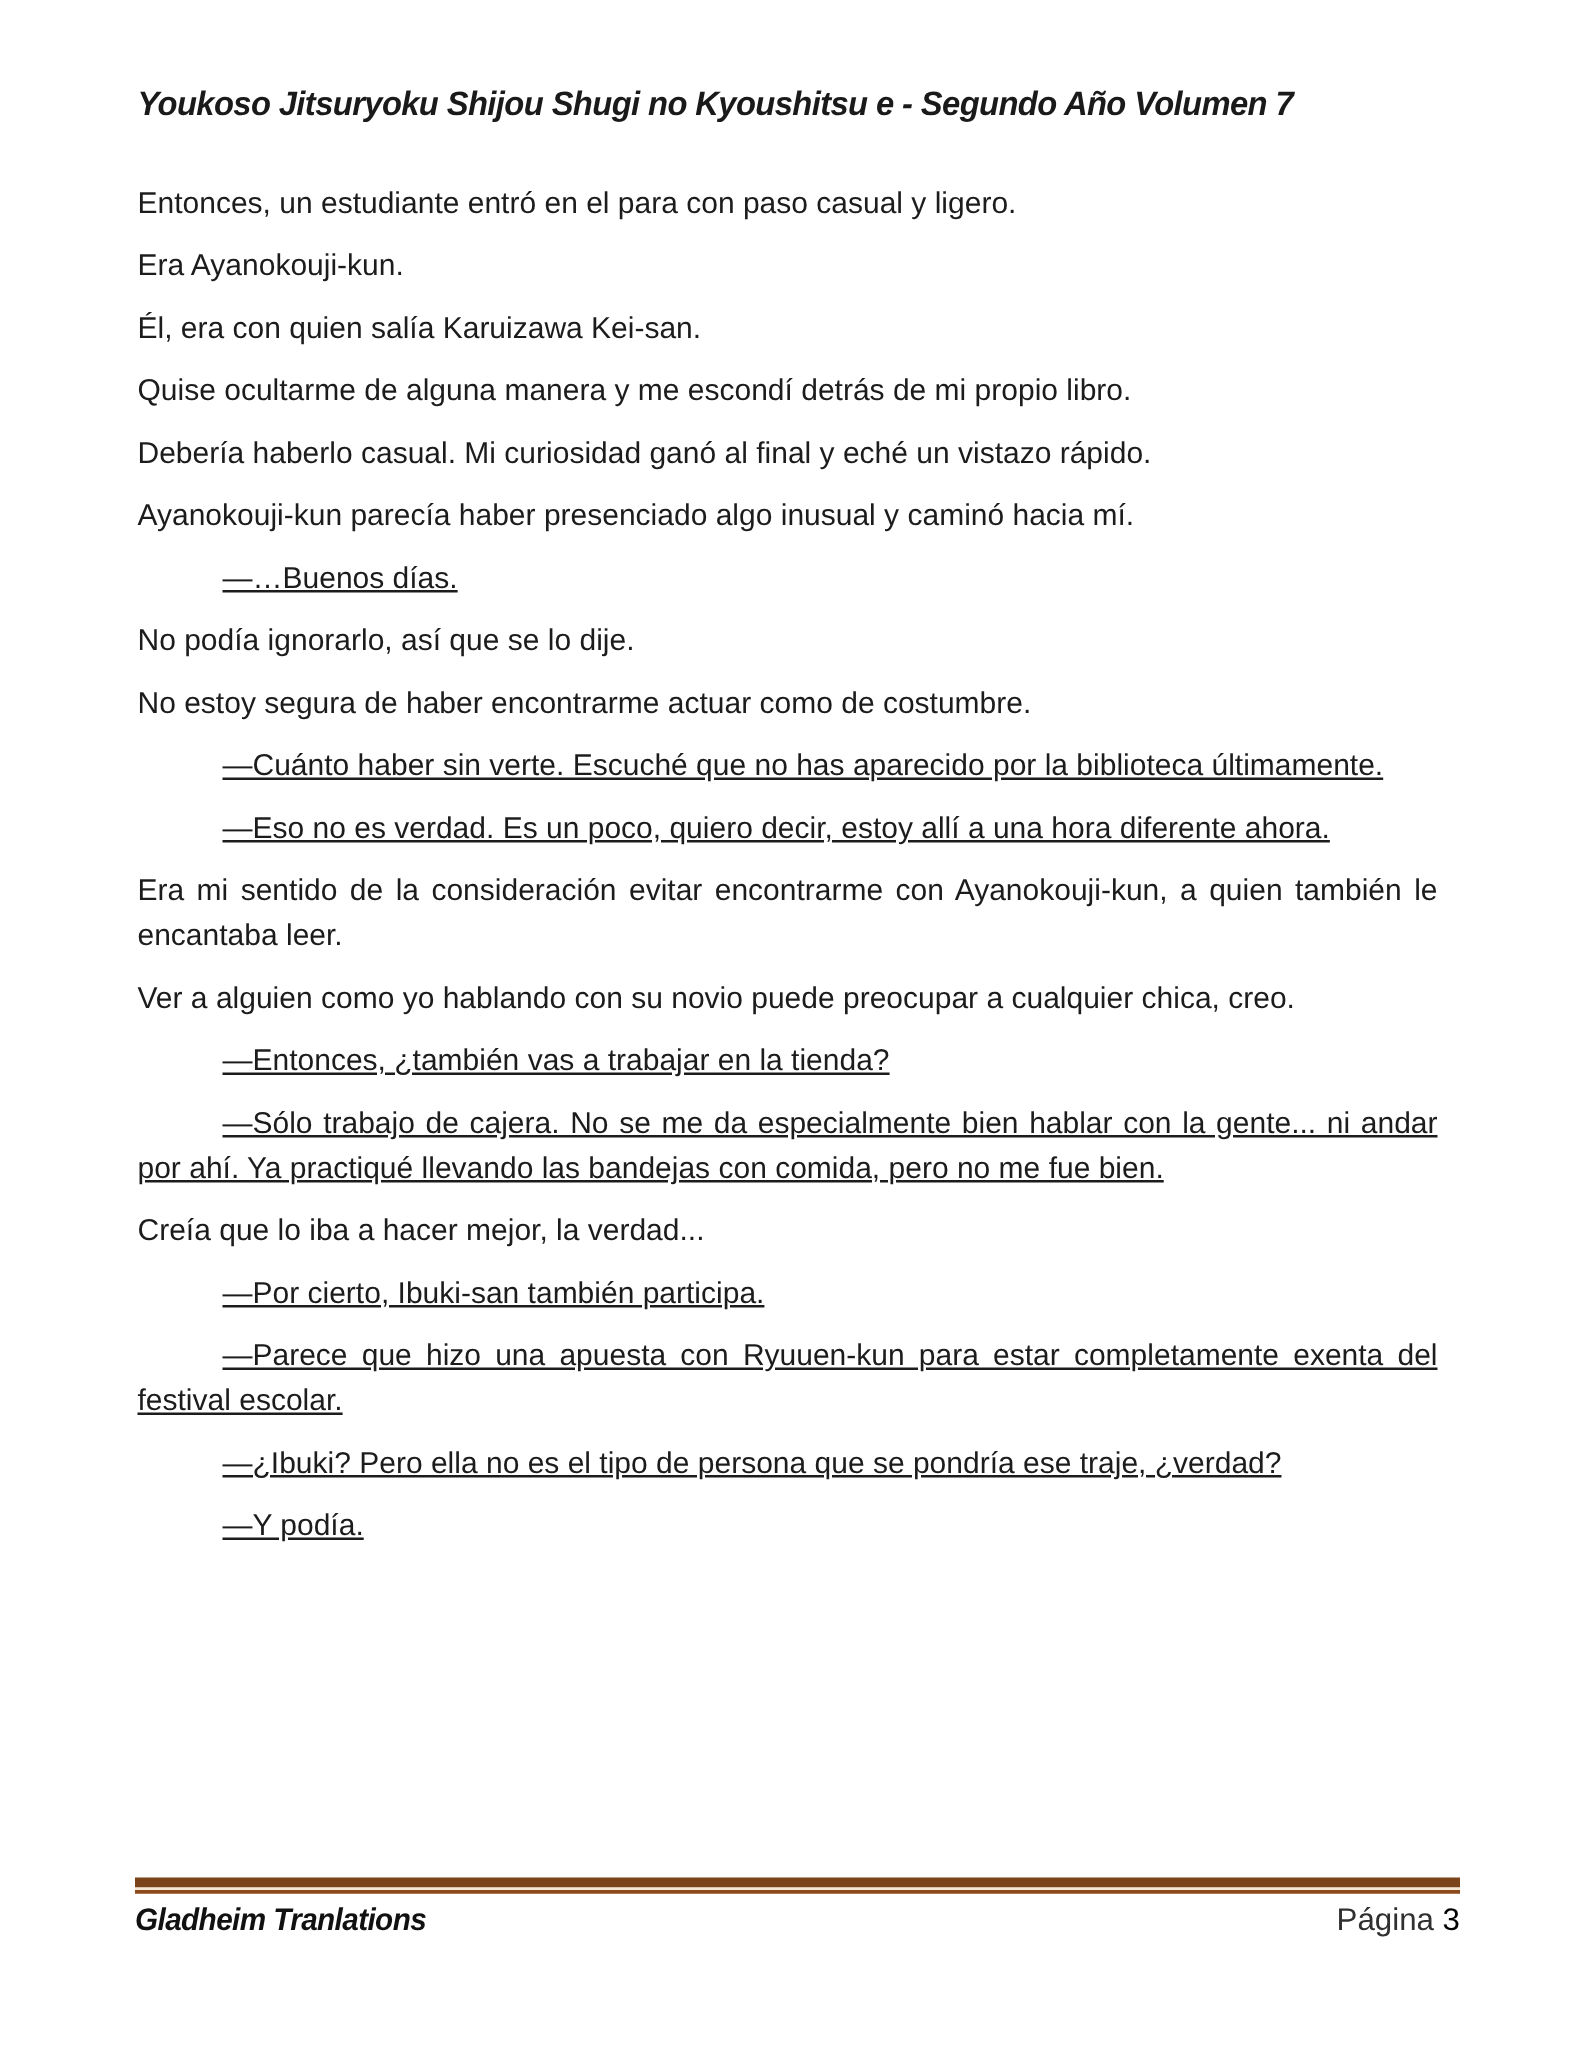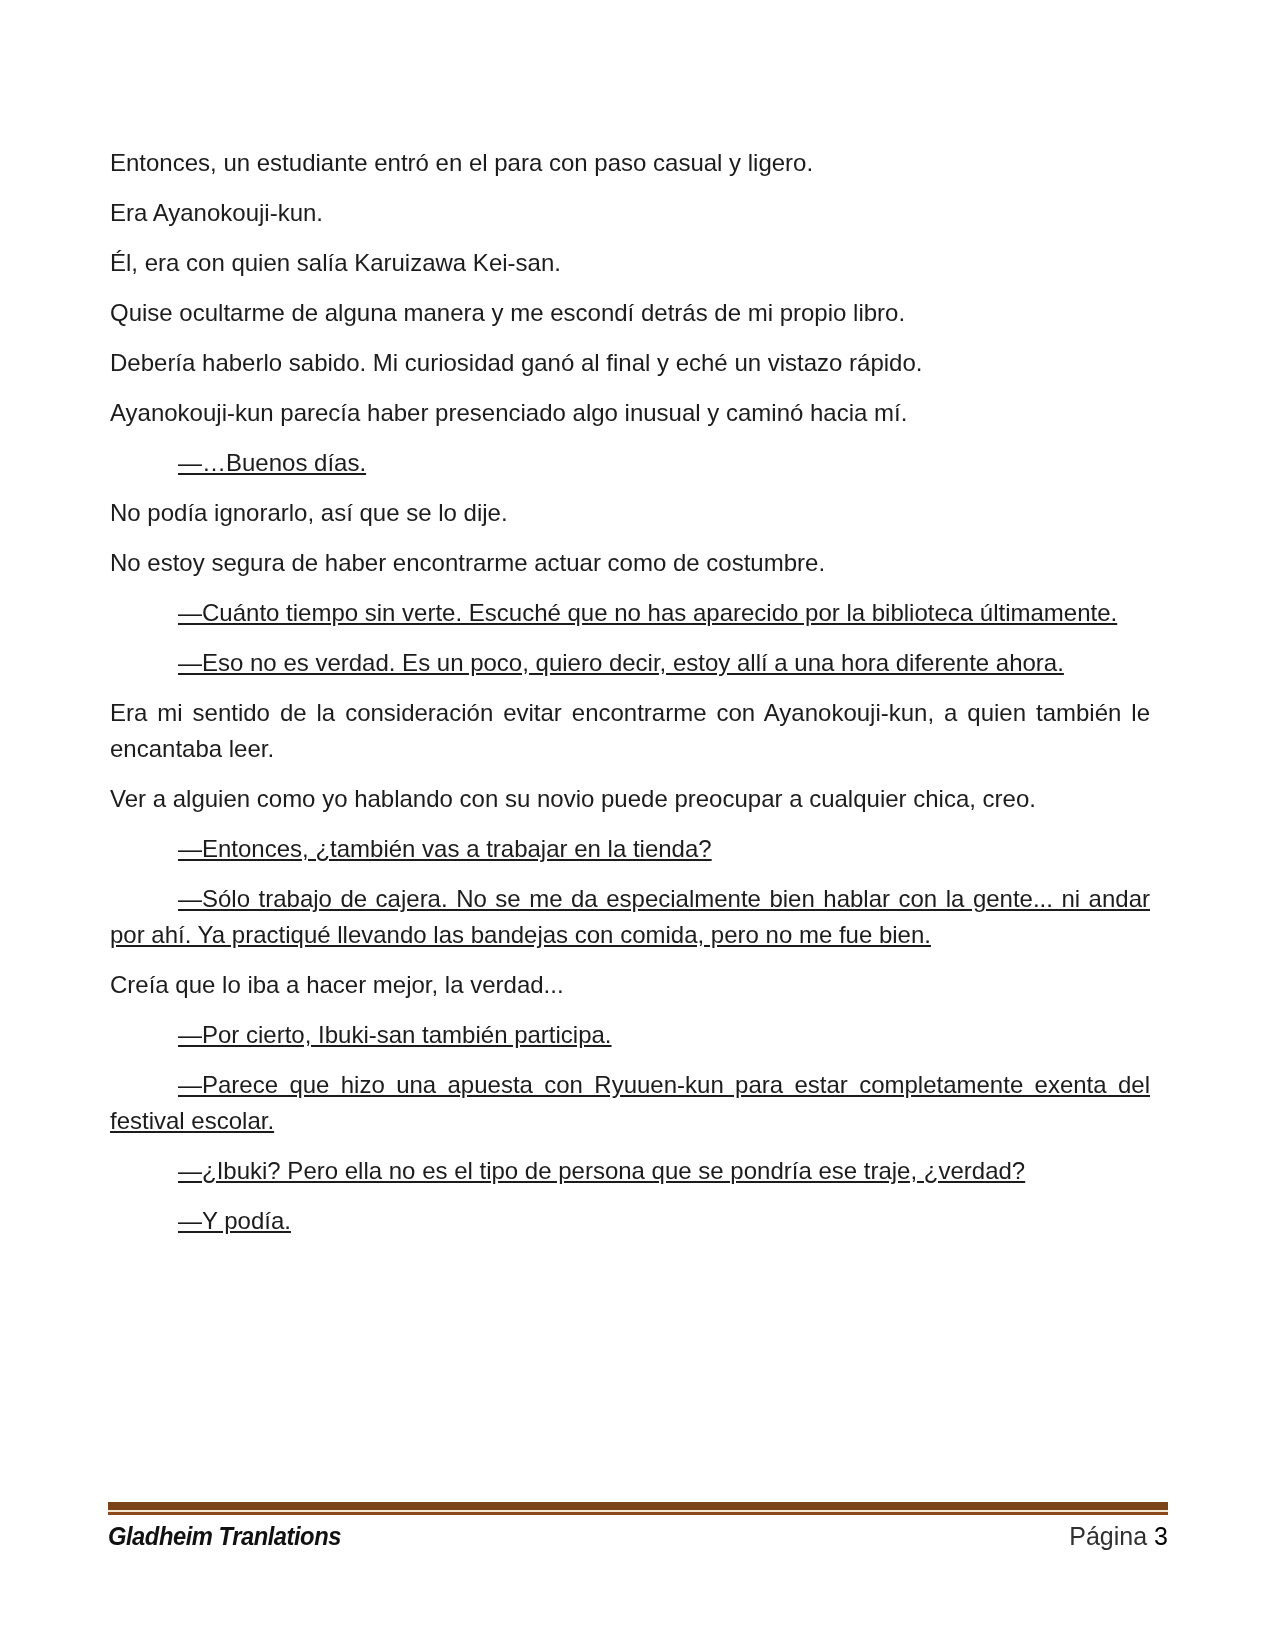--- a/index.html
+++ b/index.html
@@ -90,42 +90,45 @@
   }
   .footer-page .page-num {
     color: #000000;
   }
 </style>
 </head>
 <body>
 
 <div class="page">
 
+  <div class="header">
+    <div class="header-title">Youkoso Jitsuryoku Shijou Shugi no Kyoushitsu e - Segundo Año Volumen 7</div>
+  </div>
 
   <div class="content">
 
       <p class="para">Entonces, un estudiante entró en el para con paso casual y ligero.</p>
 
       <p class="para">Era Ayanokouji-kun.</p>
 
       <p class="para">Él, era con quien salía Karuizawa Kei-san.</p>
 
       <p class="para">Quise ocultarme de alguna manera y me escondí detrás de mi propio libro.</p>
 
-      <p class="para">Debería haberlo sabido. Mi curiosidad ganó al final y eché un vistazo rápido.</p>
+      <p class="para">Debería haberlo casual. Mi curiosidad ganó al final y eché un vistazo rápido.</p>
 
       <p class="para">Ayanokouji-kun parecía haber presenciado algo inusual y caminó hacia mí.</p>
 
       <p class="para dialogue">—…Buenos días.</p>
 
       <p class="para">No podía ignorarlo, así que se lo dije.</p>
 
       <p class="para">No estoy segura de haber encontrarme actuar como de costumbre.</p>
 
-      <p class="para dialogue">—Cuánto tiempo sin verte. Escuché que no has aparecido por la biblioteca últimamente.</p>
+      <p class="para dialogue">—Cuánto haber sin verte. Escuché que no has aparecido por la biblioteca últimamente.</p>
 
       <p class="para dialogue">—Eso no es verdad. Es un poco, quiero decir, estoy allí a una hora diferente ahora.</p>
 
       <p class="para">Era mi sentido de la consideración evitar encontrarme con Ayanokouji-kun, a quien también le encantaba leer.</p>
 
       <p class="para">Ver a alguien como yo hablando con su novio puede preocupar a cualquier chica, creo.</p>
 
       <p class="para dialogue">—Entonces, ¿también vas a trabajar en la tienda?</p>
 
       <p class="para dialogue">—Sólo trabajo de cajera. No se me da especialmente bien hablar con la gente... ni andar por ahí. Ya practiqué llevando las bandejas con comida, pero no me fue bien.</p>

